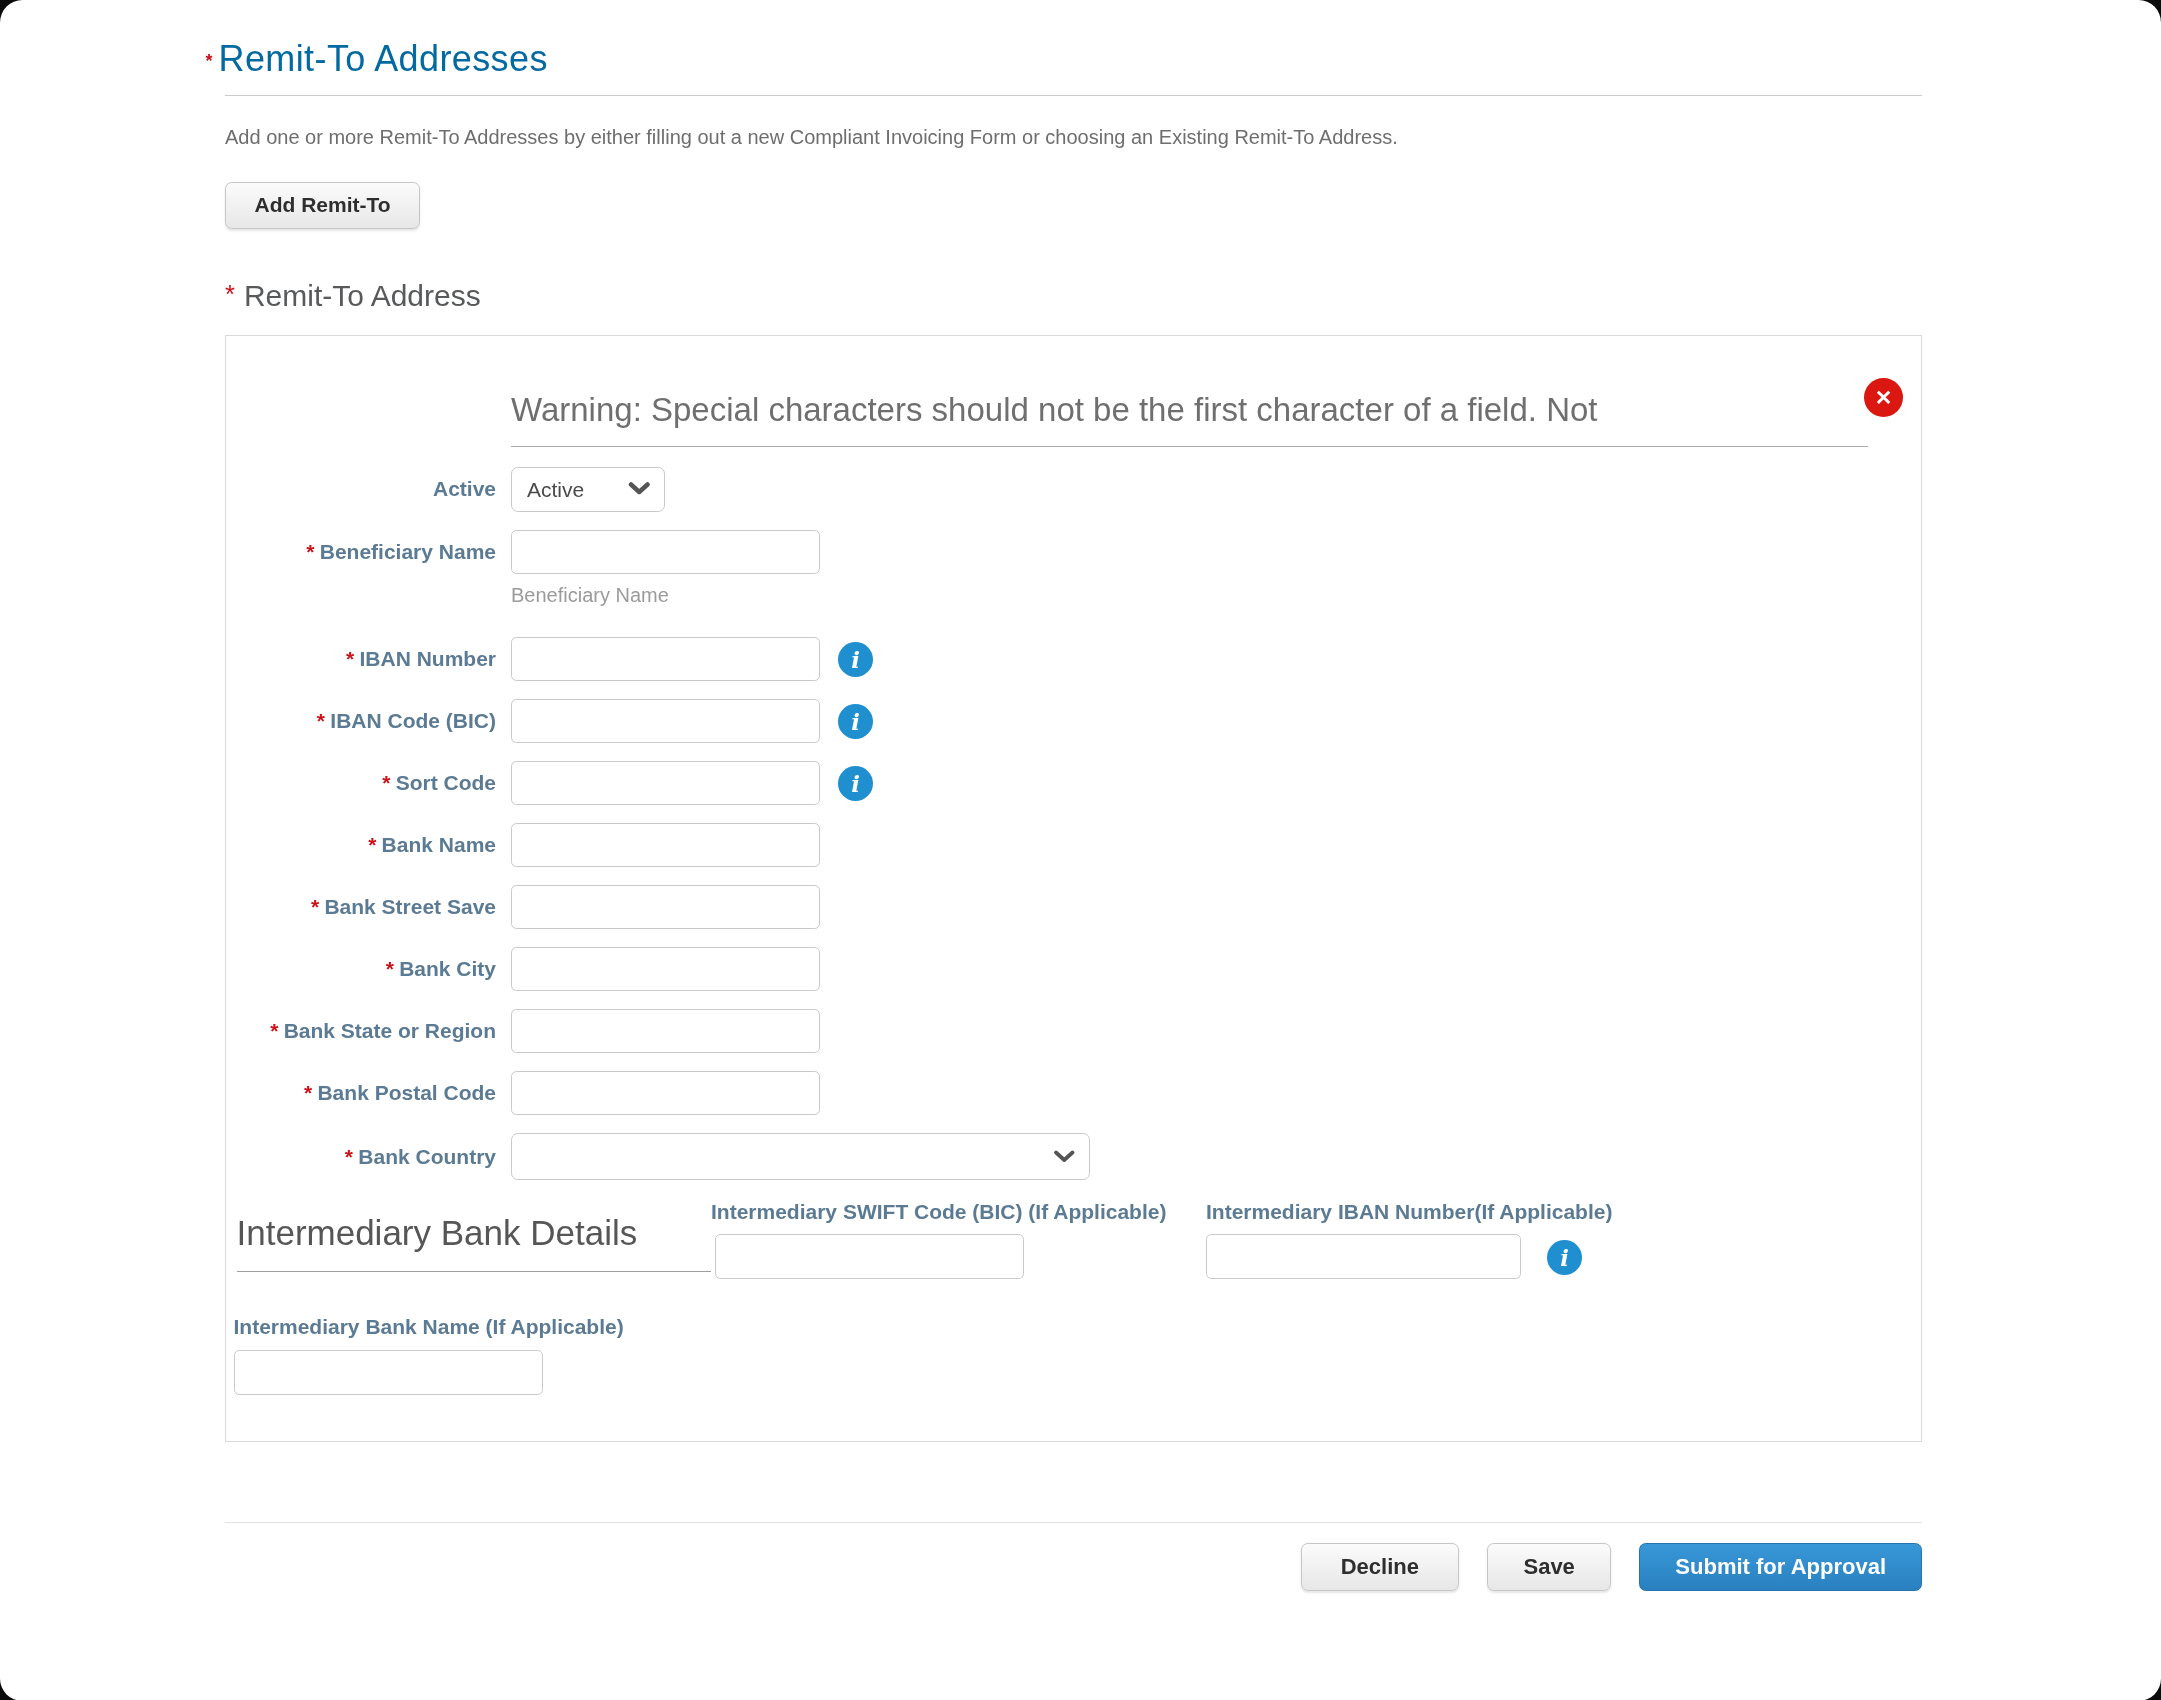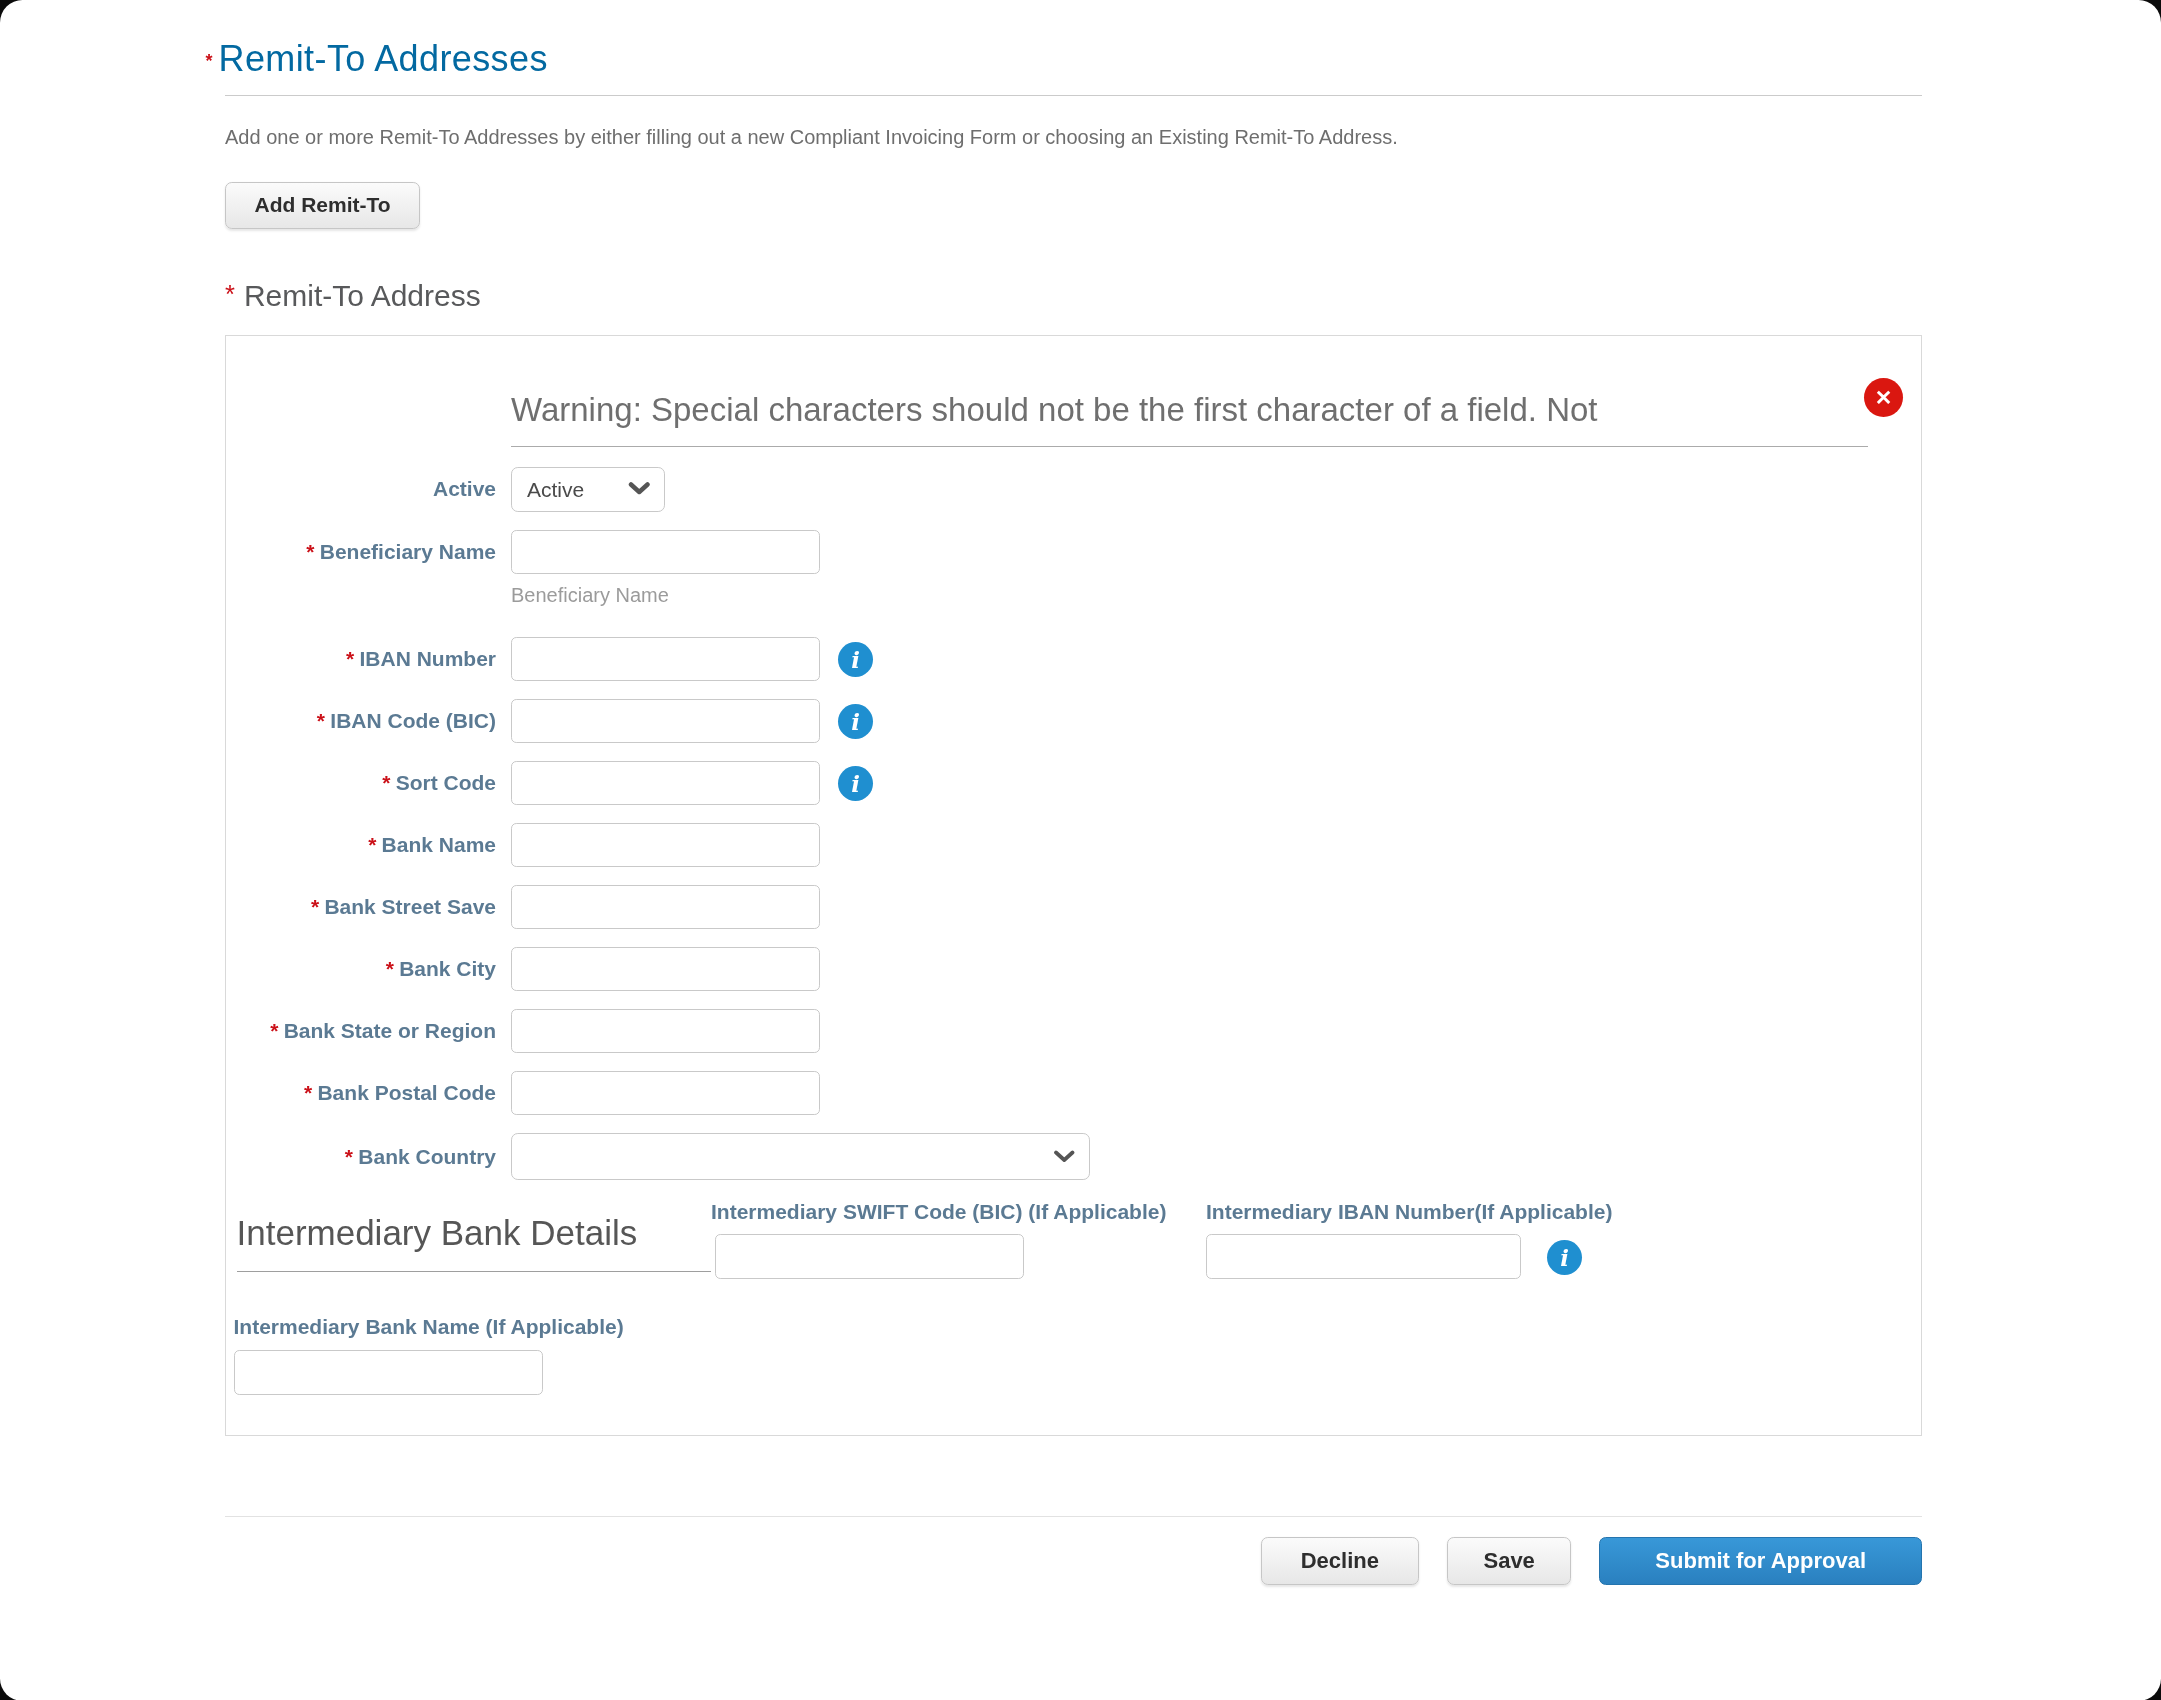--- a/index.html
+++ b/index.html
@@ -19,21 +19,21 @@
        font-weight:bold;white-space:nowrap;}
   .btn-gray{background:linear-gradient(#fbfbfb,#e7e7e7);border:0.8px solid #c6c6c6;color:#2e2e2e;
        box-shadow:0 1.5px 2.3px rgba(0,0,0,.10);}
   .add-btn{margin-top:33px;height:47px;padding:0 28.5px;font-size:21px;}
 
   .section-head{margin-top:50px;display:flex;align-items:flex-start;}
   .section-req{color:#cb1119;font-size:25.5px;font-weight:400;margin-right:9px;margin-top:1.5px;}
   .section-title{font-size:30px;font-weight:300;color:#58595b;}
 
   
-  .panel{margin-top:22.5px;border:0.8px solid #d9d9d9;background:#fff;padding-bottom:15px;}
+  .panel{margin-top:22.5px;border:0.8px solid #d9d9d9;background:#fff;padding-bottom:21px;}
 
   .warning-wrap{position:relative;margin:54px 53px 0 285px;}
   .warning{font-size:33px;line-height:1.21;font-weight:300;color:#6f6f6f;padding-bottom:16.5px;
        border-bottom:1.5px solid #ababab;}
   .warning-close{position:absolute;top:-12px;right:-35px;width:39px;height:39px;border-radius:50%;
        background:#da1710;color:#fff;display:flex;align-items:center;justify-content:center;
        font-size:21px;font-weight:bold;cursor:pointer;}
 
   
   .form-area{margin-top:19.5px;}
@@ -69,21 +69,21 @@
   .int-iban-inp{position:absolute;left:980px;top:39px;width:315px;height:45px;}
   .int-info{position:absolute;left:1321px;top:45px;margin-left:0;}
   .int-name-inp{position:absolute;left:7.5px;top:155px;width:309px;height:45px;}
 
   
   .footer-rule{border:none;border-top:1.5px solid #e2e2e2;margin:80px 0 0;}
   .footer-btns{display:flex;justify-content:flex-end;gap:28.5px;margin-top:19.5px;}
   .footer-btns .btn{height:48px;font-size:22px;}
   .decline-btn{padding:0 39px;}
   .save-btn{padding:0 35px;}
-  .submit-btn{padding:0 55px;background:linear-gradient(#3898d8,#2a80bf);border:0.8px solid #2474ae;
+  .submit-btn{padding:0 35px;background:linear-gradient(#3898d8,#2a80bf);border:0.8px solid #2474ae;
        color:#fff;font-size:22.5px;}
 </style>
 </head>
 <body>
 
 <div class="card">
   <div class="content">
 
     <div class="title-row">
       <span class="title-req">*</span>

